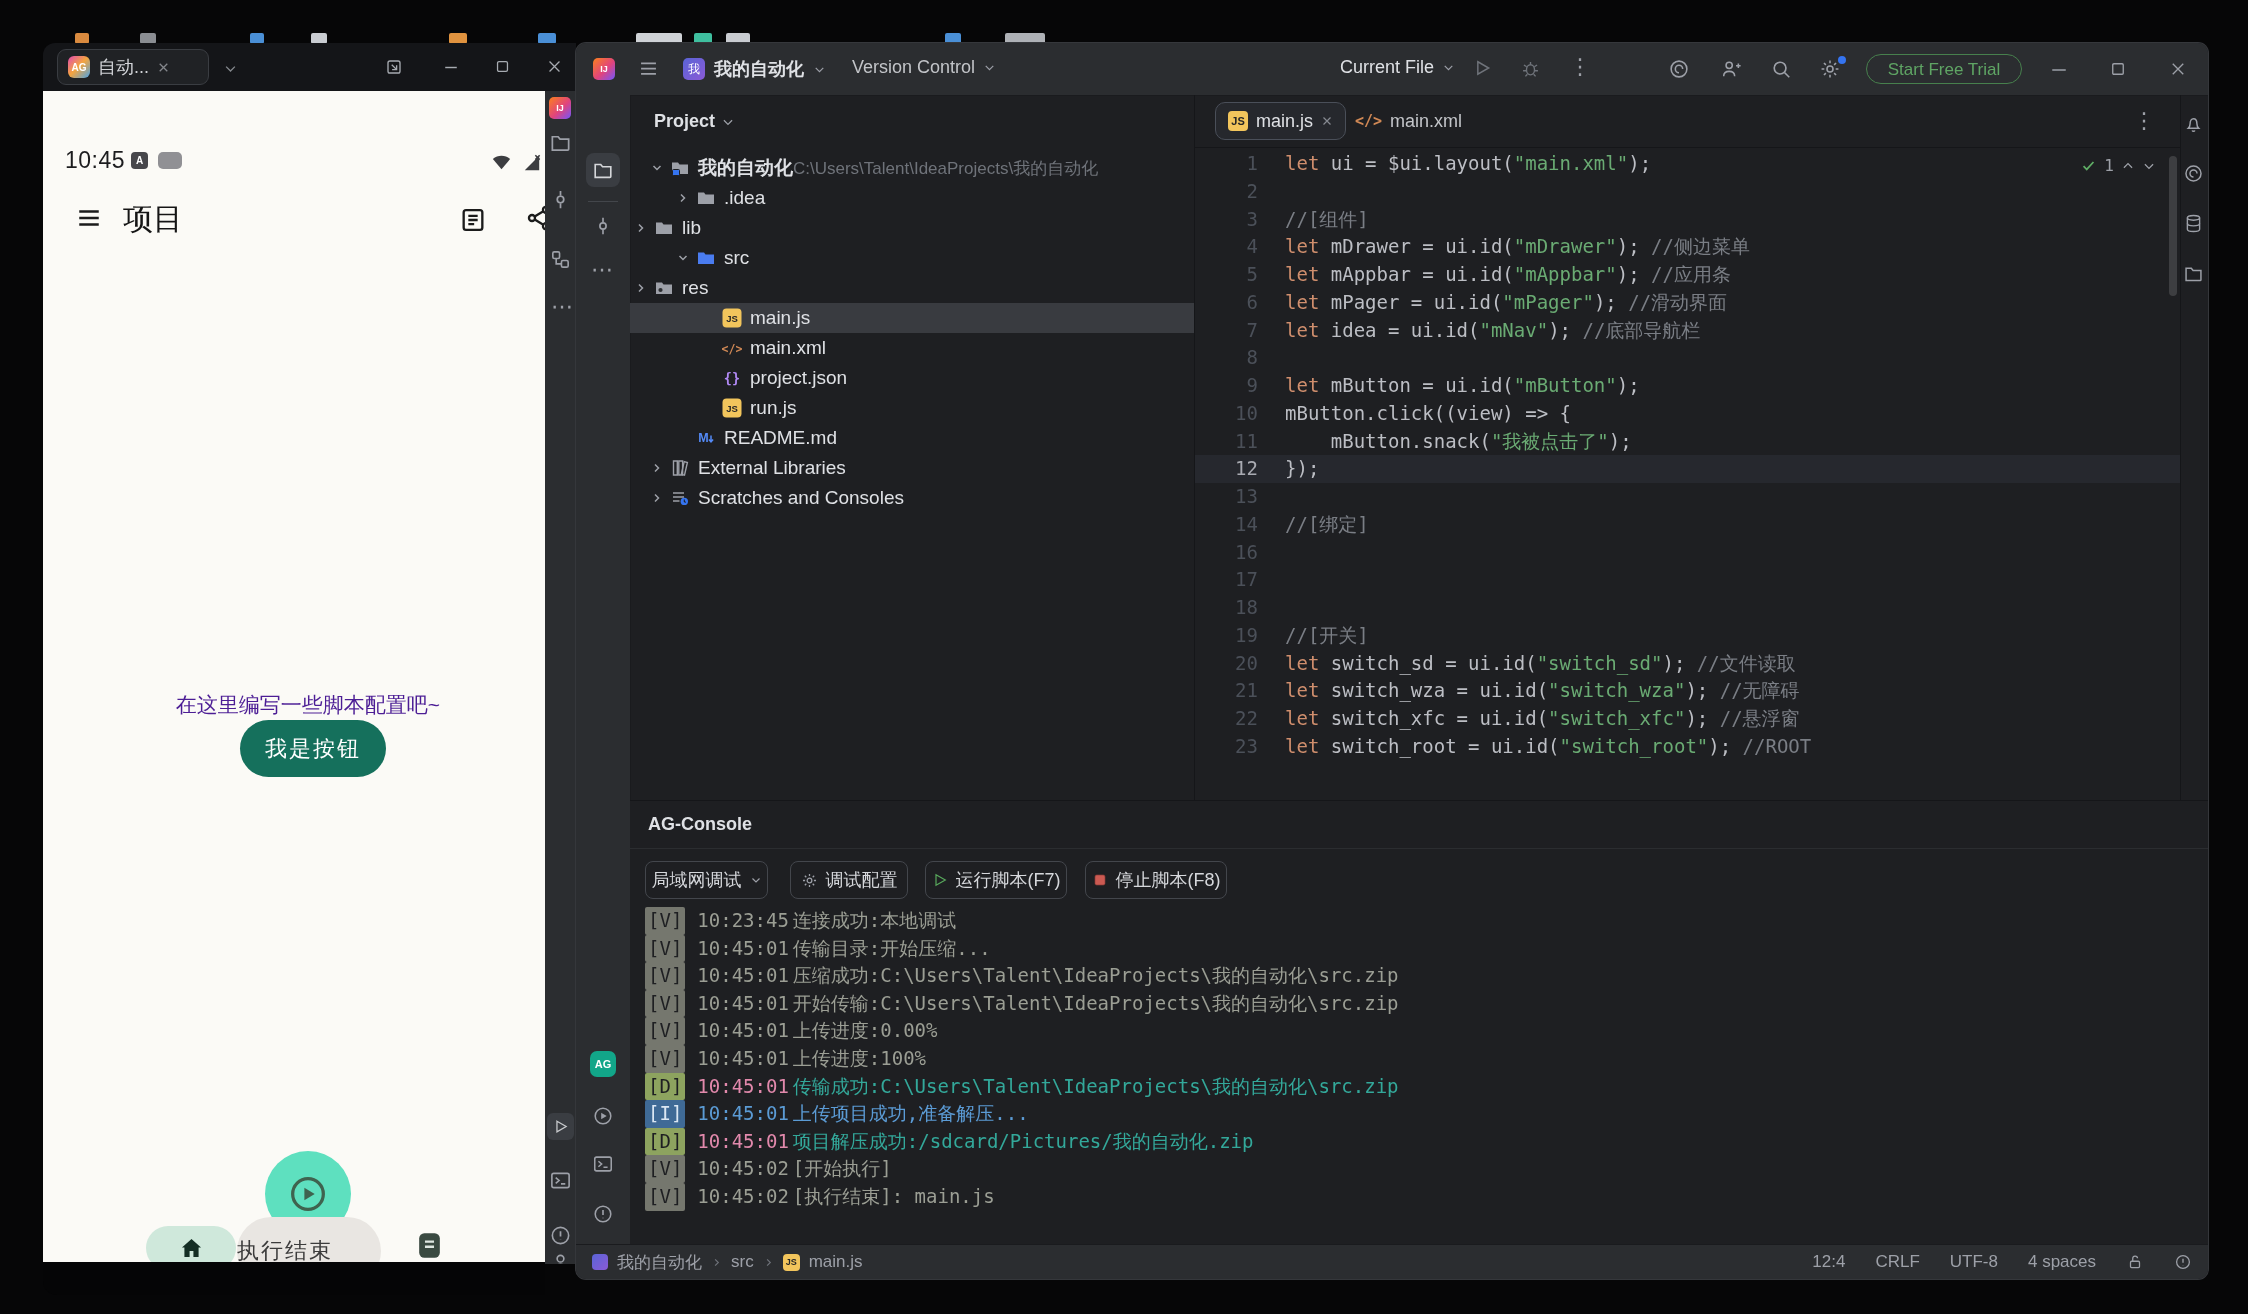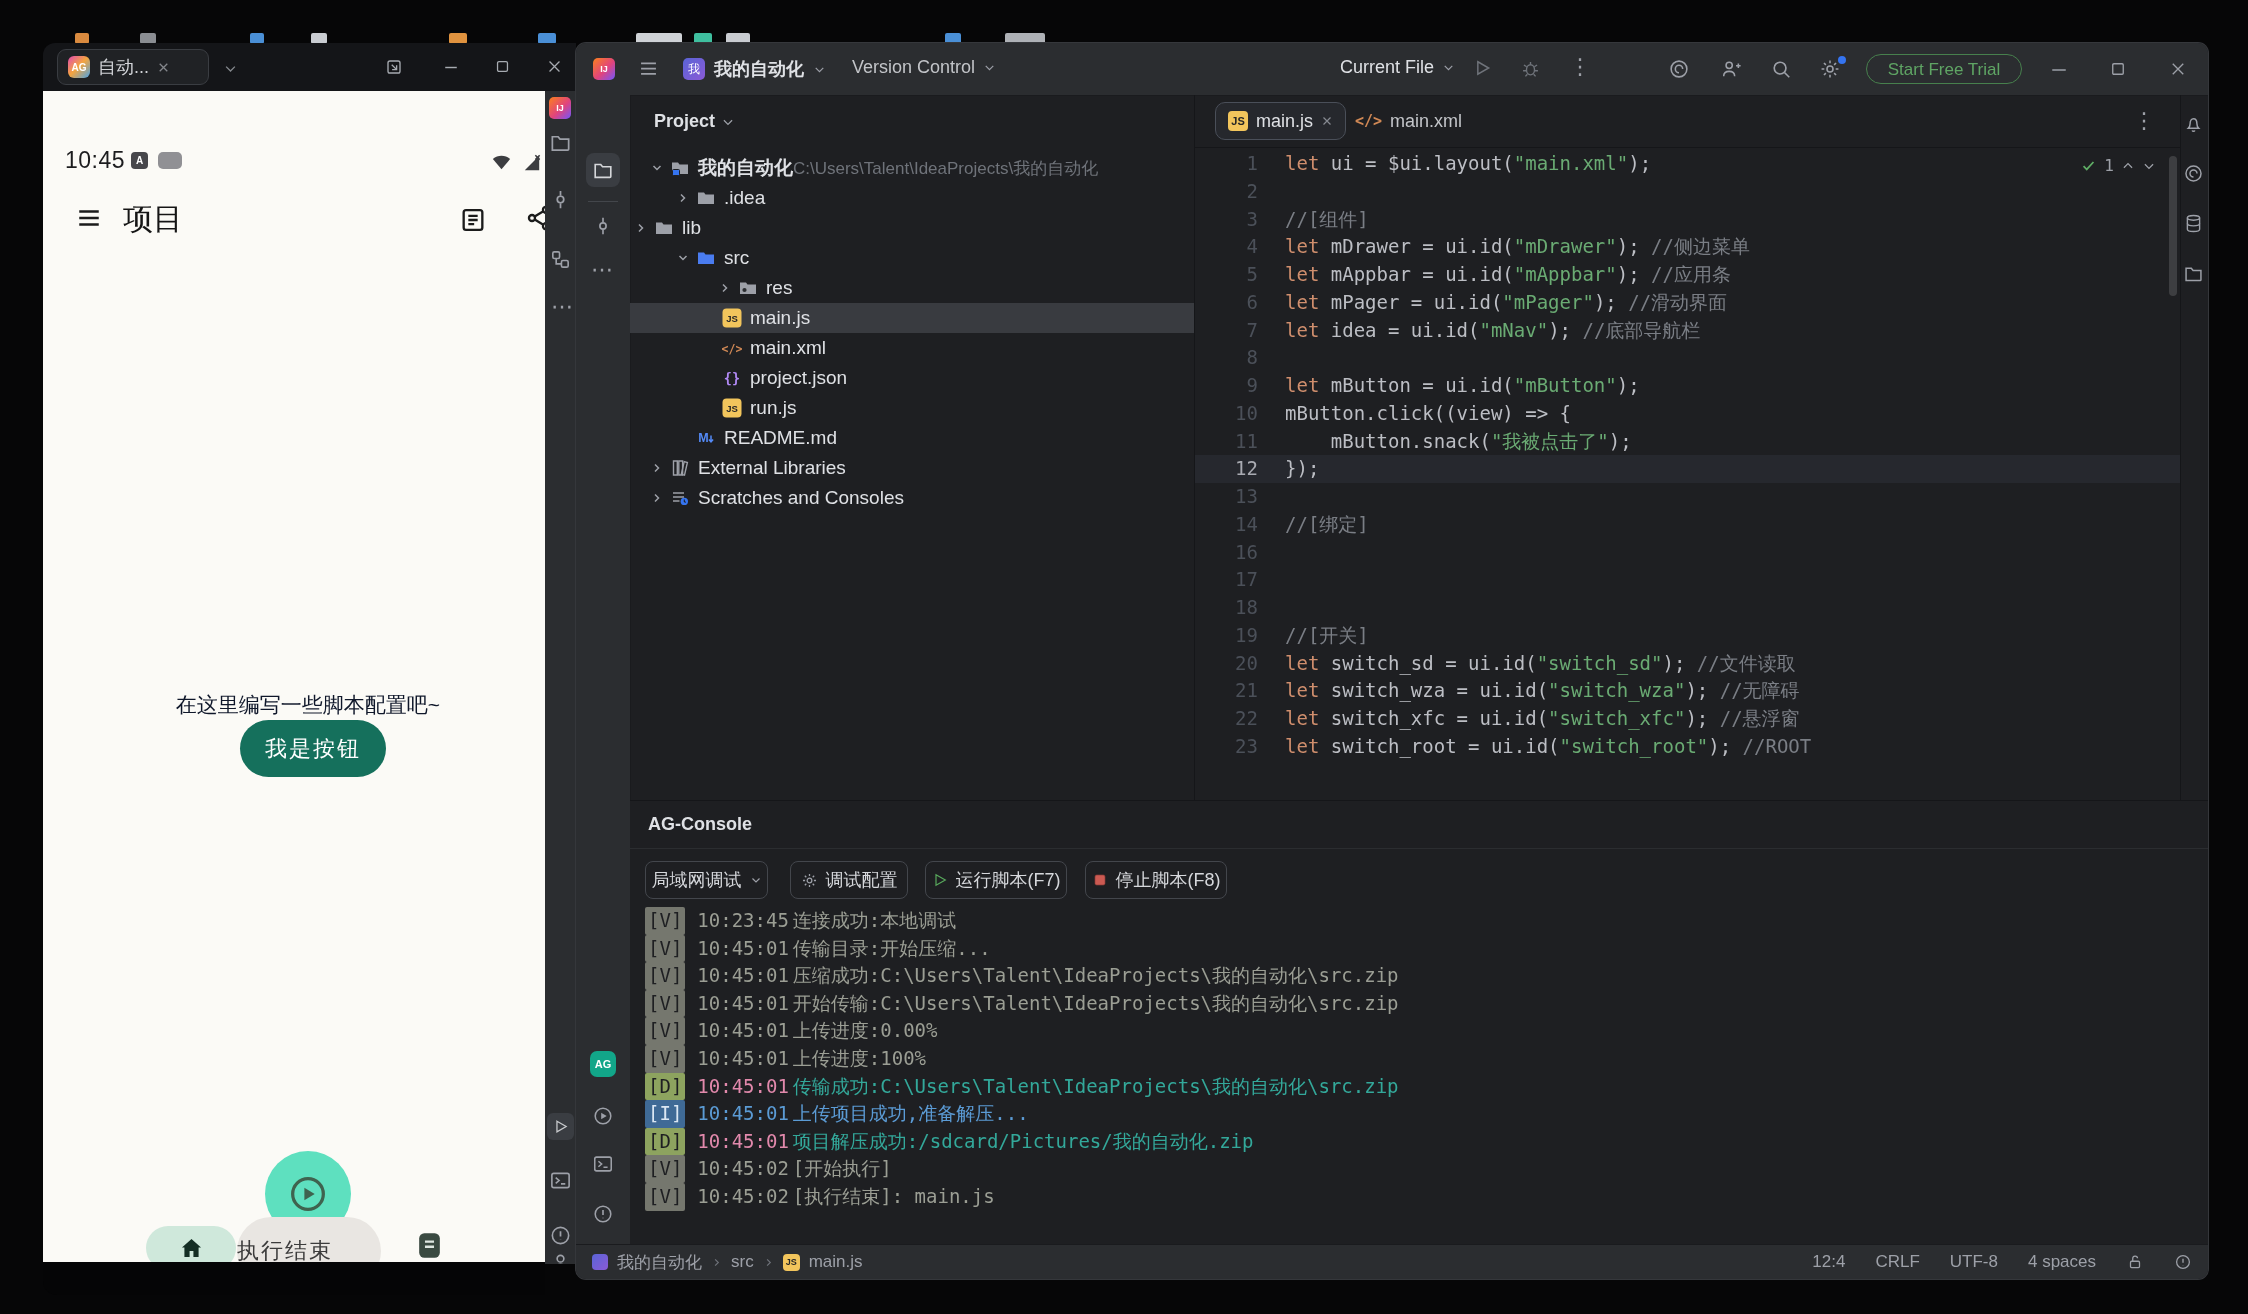--- a/index.html
+++ b/index.html
@@ -16,21 +16,21 @@
   #ph-tabbar{position:absolute;left:0;top:0;width:533px;height:48px;background:#141518;border-radius:12px 0 0 0}
   #ph-tab{position:absolute;left:14px;top:6px;height:36px;width:152px;background:#202225;border:1px solid #3a3d42;border-radius:9px;display:flex;align-items:center;gap:8px;padding:0 10px;box-sizing:border-box}
   .ag-grad{width:22px;height:22px;border-radius:6px;background:linear-gradient(135deg,#e24ab1 0%,#f4a53f 48%,#4aa3e8 100%);color:#fff;font-size:10px;font-weight:700;display:flex;align-items:center;justify-content:center;flex:0 0 auto}
   #ph-tab .t{color:#d2d4d8;font-size:18px;white-space:nowrap;overflow:hidden}
   .ph-ctl{position:absolute;top:15px;color:#a7abb1}
   #ph-screen{position:absolute;left:0;top:48px;width:502px;height:1171px;background:#fbfaf6;overflow:hidden}
   #ph-time{position:absolute;left:22px;top:56px;font-size:23px;color:#1c1c1e;font-weight:500;letter-spacing:.5px}
   #ph-abadge{position:absolute;left:88px;top:61px;width:17px;height:17px;background:#47474b;border-radius:4px;color:#fff;font-size:10px;font-weight:700;display:flex;align-items:center;justify-content:center}
   #ph-pill{position:absolute;left:115px;top:61px;width:24px;height:17px;background:#909094;border-radius:5px}
   #ph-title{position:absolute;left:80px;top:108px;font-size:30px;color:#151515;font-weight:500}
-  #ph-hint{position:absolute;left:0;top:600px;width:530px;text-align:center;font-size:21px;color:#0f172a}
+  #ph-hint{position:absolute;left:0;top:600px;width:530px;text-align:center;font-size:21px;color:#4c1d95}
   #ph-button{position:absolute;left:197px;top:629px;width:146px;height:57px;border-radius:29px;background:#15705c;color:#fff;font-size:22px;text-align:center;line-height:57px;letter-spacing:2px}
   #ph-fab{position:absolute;left:222px;top:1060px;width:86px;height:86px;border-radius:50%;background:#5ee0bf;display:flex;align-items:center;justify-content:center}
   #ph-toast{position:absolute;left:194px;top:1126px;width:144px;height:68px;border-radius:34px;background:#e9e6e2;color:#3c3c3c;font-size:22px;text-align:left;line-height:68px;letter-spacing:2px;z-index:3}
   #ph-nav-home-pill{position:absolute;left:103px;top:1135px;width:90px;height:44px;border-radius:22px;background:#cfe8db;display:flex;align-items:center;justify-content:center}
   #ph-log-icon{position:absolute;left:371px;top:1138px}
   #ph-bottom{position:absolute;left:0;top:1219px;width:502px;height:33px;background:#050506;border-radius:0 0 0 14px}
 
   
   #bgwin{position:absolute;left:545px;top:91px;width:31px;height:1173px;background:#2b2d30;overflow:hidden}
   .ij-grad{width:22px;height:22px;border-radius:5px;background:linear-gradient(135deg,#fc801d 0%,#e1447d 55%,#7256fe 100%);color:#fff;font-size:9px;font-weight:700;display:flex;align-items:center;justify-content:center}
@@ -395,21 +395,21 @@
               <path d="M4.5 6l3.5 3.5L11.5 6" stroke="#9da0a8" stroke-width="1.5" fill="none"></path>
             </svg>
           </span>
           <span class="ticon">
             <svg width="20" height="20" viewBox="0 0 20 20">
               <path d="M2 4.5h6l1.5 2H18v9.5H2z" fill="#4a7cf0"></path>
             </svg>
           </span>
           <span class="tlabel">src</span>
         </div>
-        <div class="trow" style="padding-left: 68px; margin-left: 16px;">
+        <div class="trow" style="">
           <span class="tchev">
             <svg width="16" height="16" viewBox="0 0 16 16">
               <path d="M6 4.5L9.5 8 6 11.5" stroke="#9da0a8" stroke-width="1.5" fill="none"></path>
             </svg>
           </span>
           <span class="ticon">
             <svg width="20" height="20" viewBox="0 0 20 20">
               <path d="M2 4.5h6l1.5 2H18v9.5H2z" fill="#9da0a8"></path>
               <circle cx="6.5" cy="12" r="2.1" fill="#2b2d30"></circle>
             </svg>

